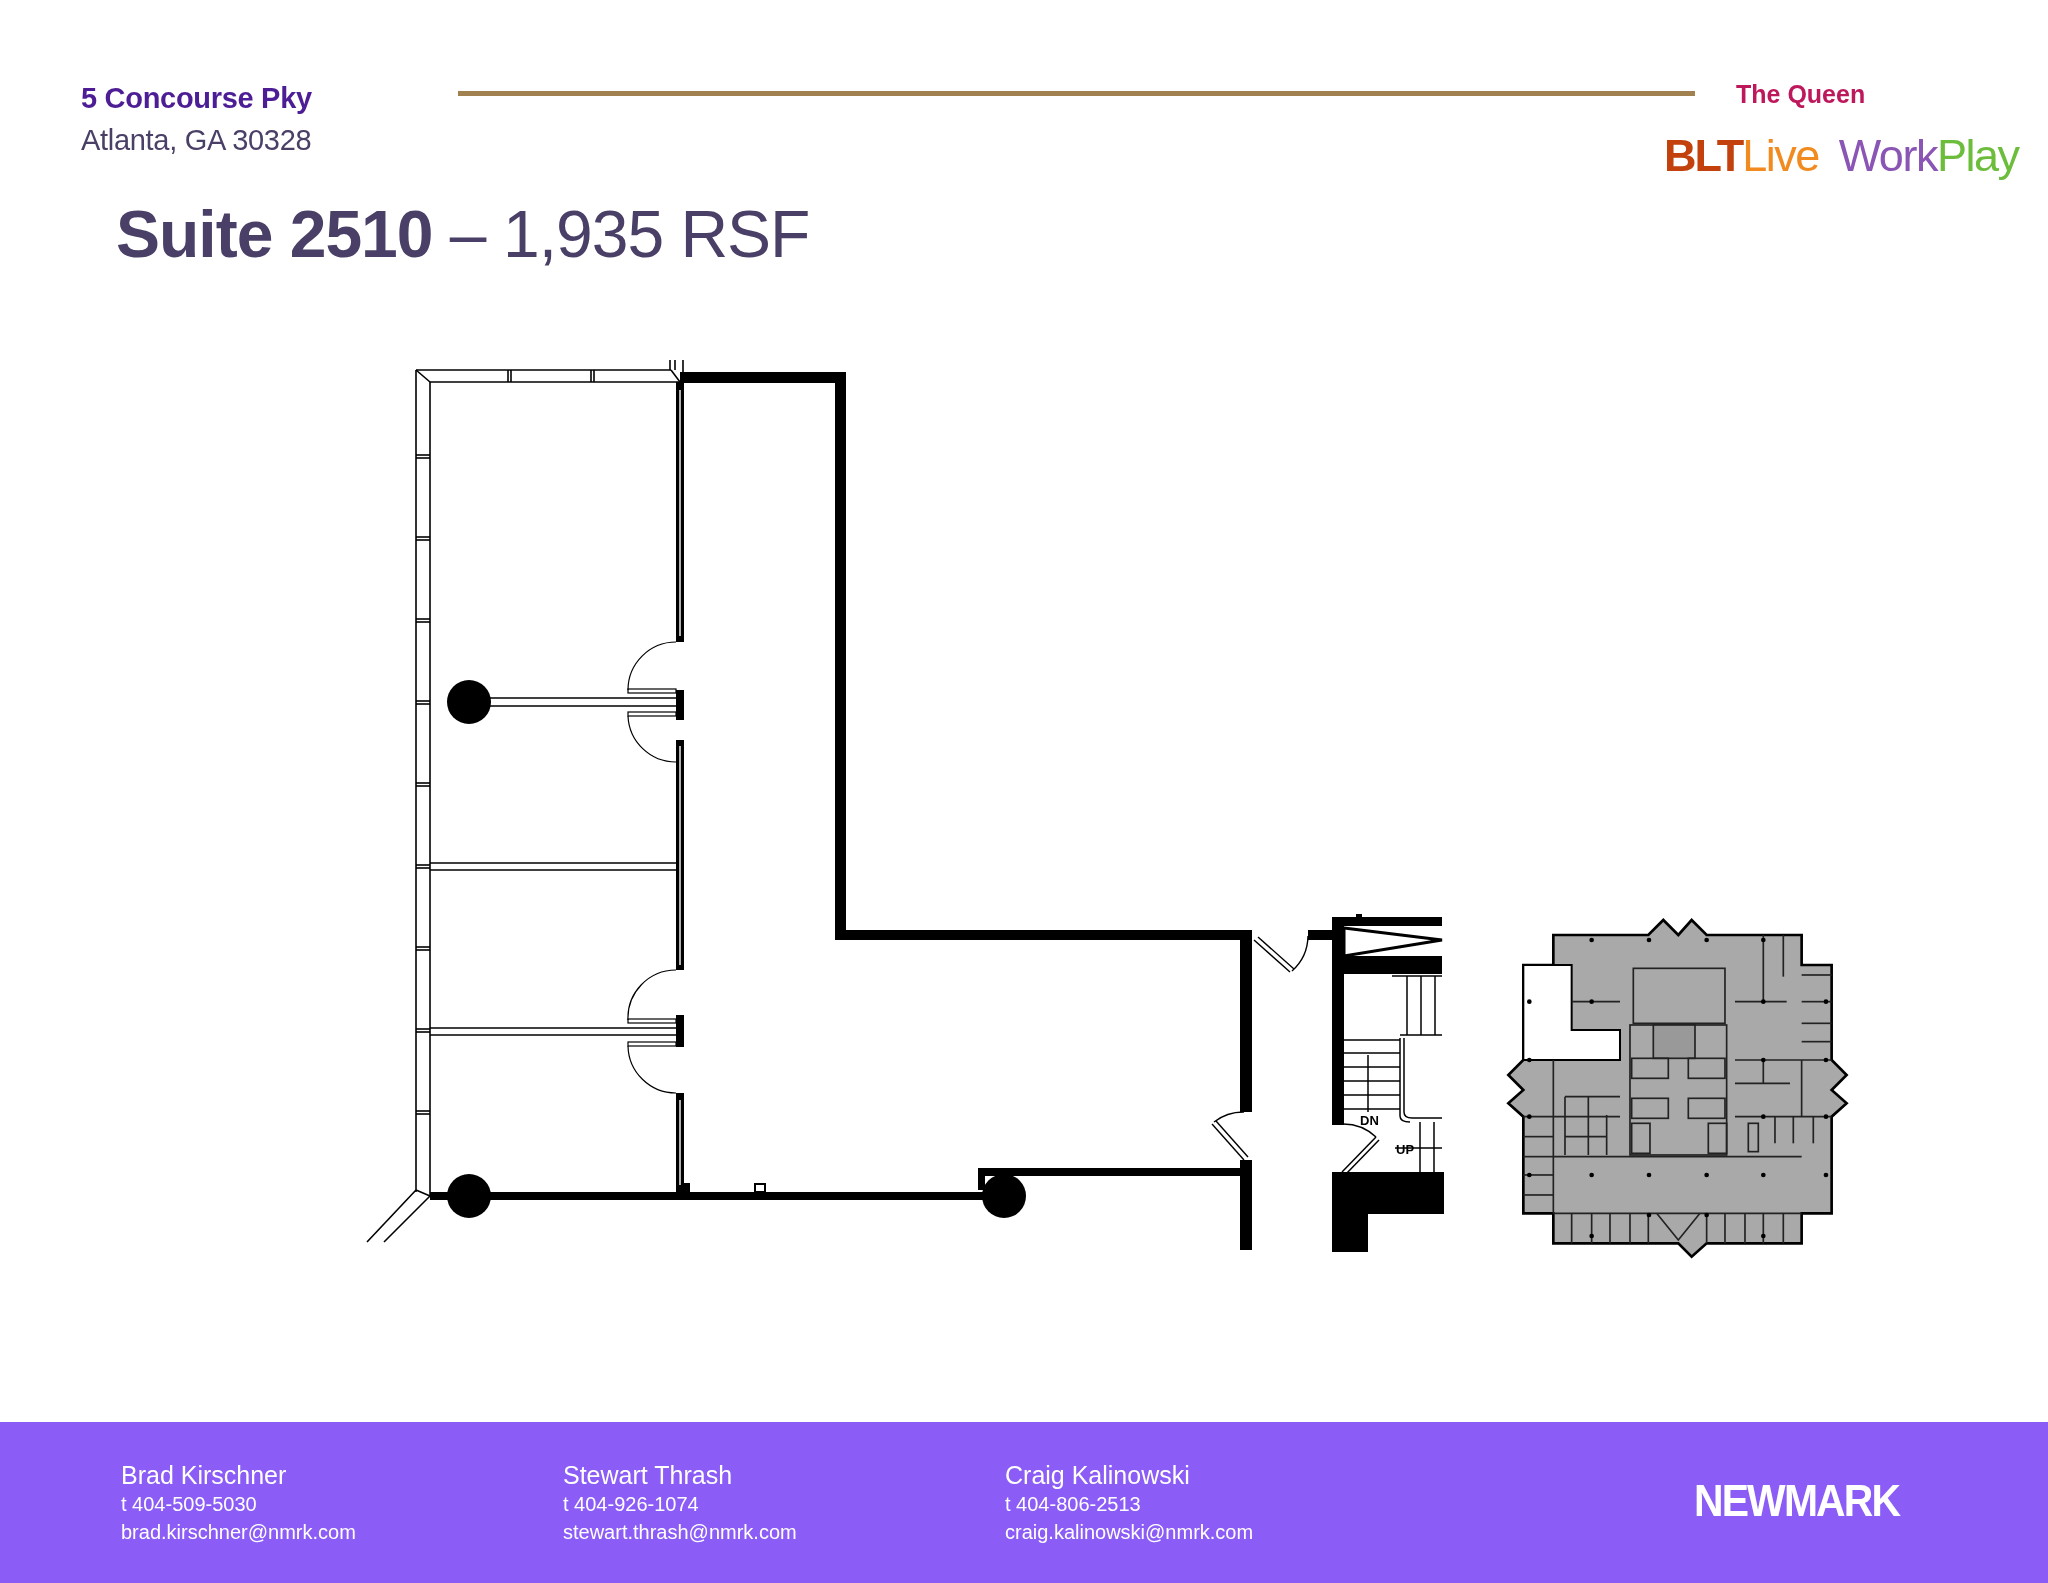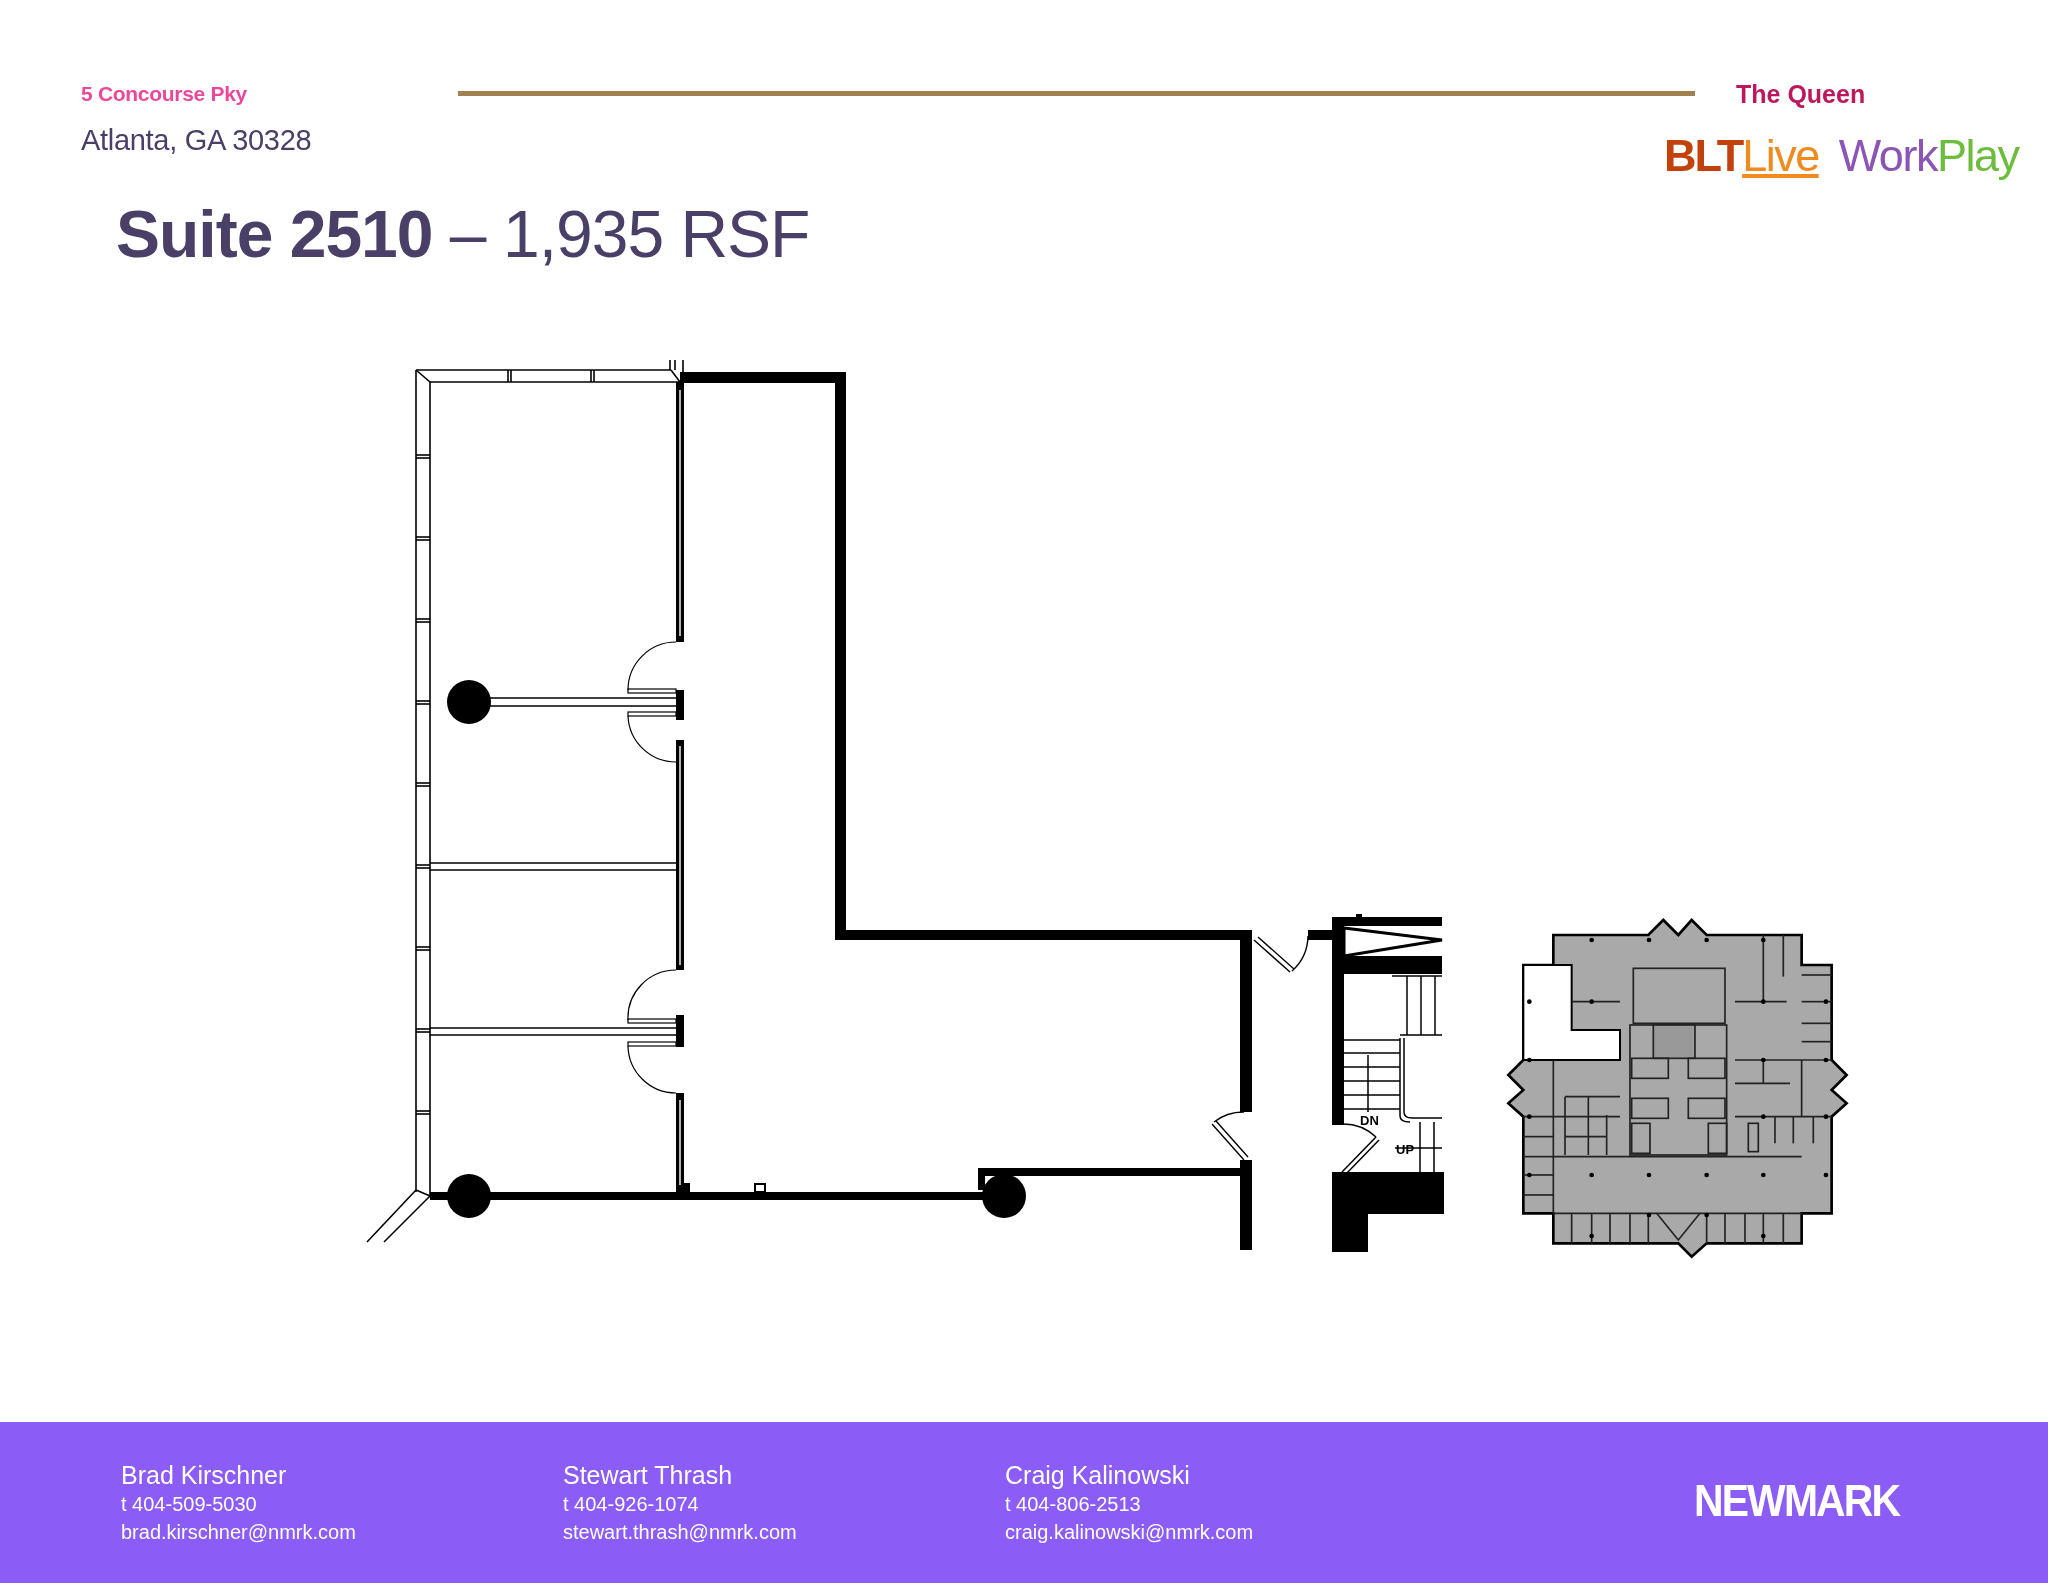--- a/index.html
+++ b/index.html
@@ -1,26 +1,26 @@
 <!DOCTYPE html>
 <html><head>
 <meta charset="utf-8">
 <style>
   html, body { margin:0; padding:0; }
   body { width:2048px; height:1583px; position:relative; background:#ffffff; overflow:hidden; font-family:"Liberation Sans", sans-serif; }
   .abs { position:absolute; }
-  .addr1 { left:81px; top:82px; font-size:21px; font-weight:bold; color:#ec4899; white-space:nowrap; letter-spacing:-0.3px; }
+  .addr1 { left:81px; top:82px; font-size:29px; font-weight:bold; color:#4c1d95; white-space:nowrap; letter-spacing:-0.3px; }
   .addr2 { left:81px; top:124px; font-size:29px; color:#4a3f66; white-space:nowrap; letter-spacing:-0.3px; }
   .gold-line { left:458px; top:91px; width:1237px; height:5px; background:#a0814f; }
   .title { left:81px; top:196px; font-size:66px; color:#4a3f66; white-space:nowrap; letter-spacing:-1px;margin-left:35px; }
   .title .strong { font-weight:bold; }
   .queen { left:1736px; top:80px; font-size:25px; font-weight:bold; color:#be185d; white-space:nowrap; }
   .blt { left:1664px; top:130px; font-size:45px; white-space:nowrap; letter-spacing:-1.5px; }
   .blt .b { font-weight:bold; color:#c2410c; letter-spacing:-2px; }
-  .blt .live { color:#f18a1f;text-decoration:underline; }
+  .blt .live { color:#f18a1f; }
   .blt .work { color:#8a55b5;margin-left:20px; }
   .blt .play { color:#6bbd3b; }
   .plan { left:0; top:0; width:2048px; height:1400px; }
   .footer { left:0; top:1422px; width:2048px; height:161px; background:#8b5cf6; }
   .contact { position:absolute; top:38px; color:#ffffff; white-space:nowrap; }
   .contact .name { font-size:25px; line-height:30px; }
   .contact .line { font-size:20px; line-height:28px; }
   .newmark { position:absolute; left:1694px; top:54px; font-size:44px; font-weight:bold; color:#ffffff; letter-spacing:-2px; transform:scaleX(0.93); transform-origin:left; }
 </style>
 </head>

